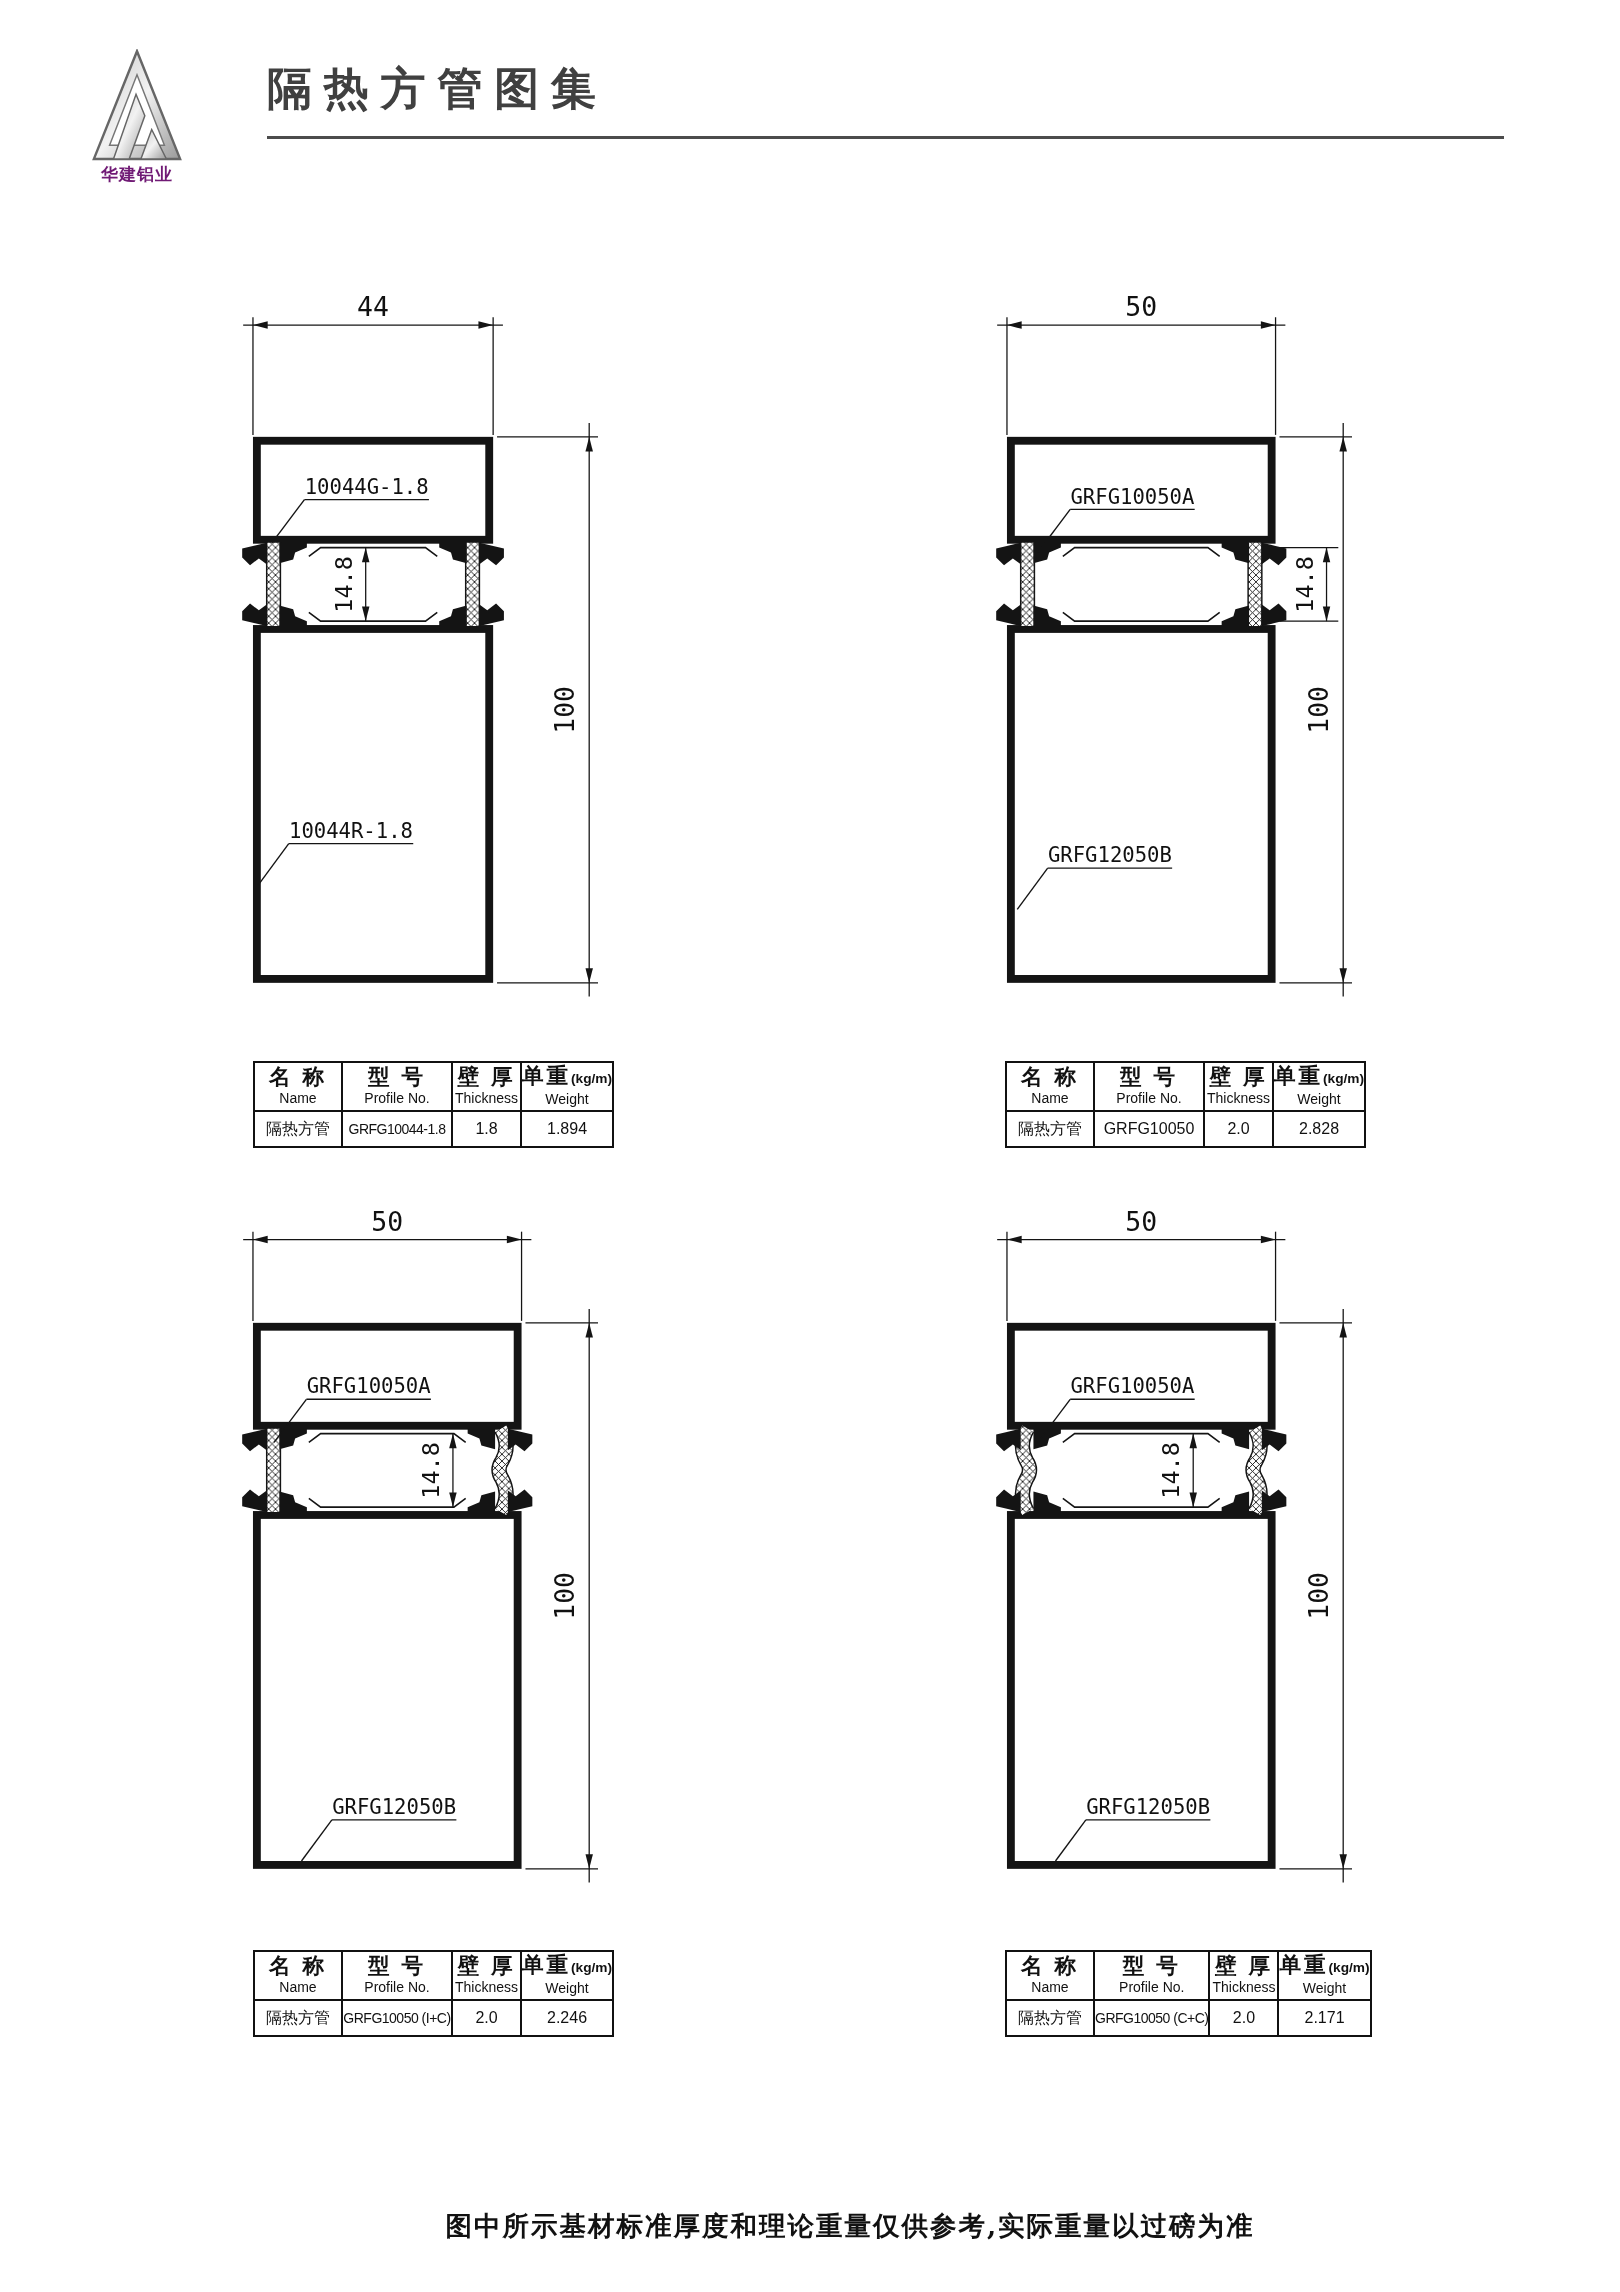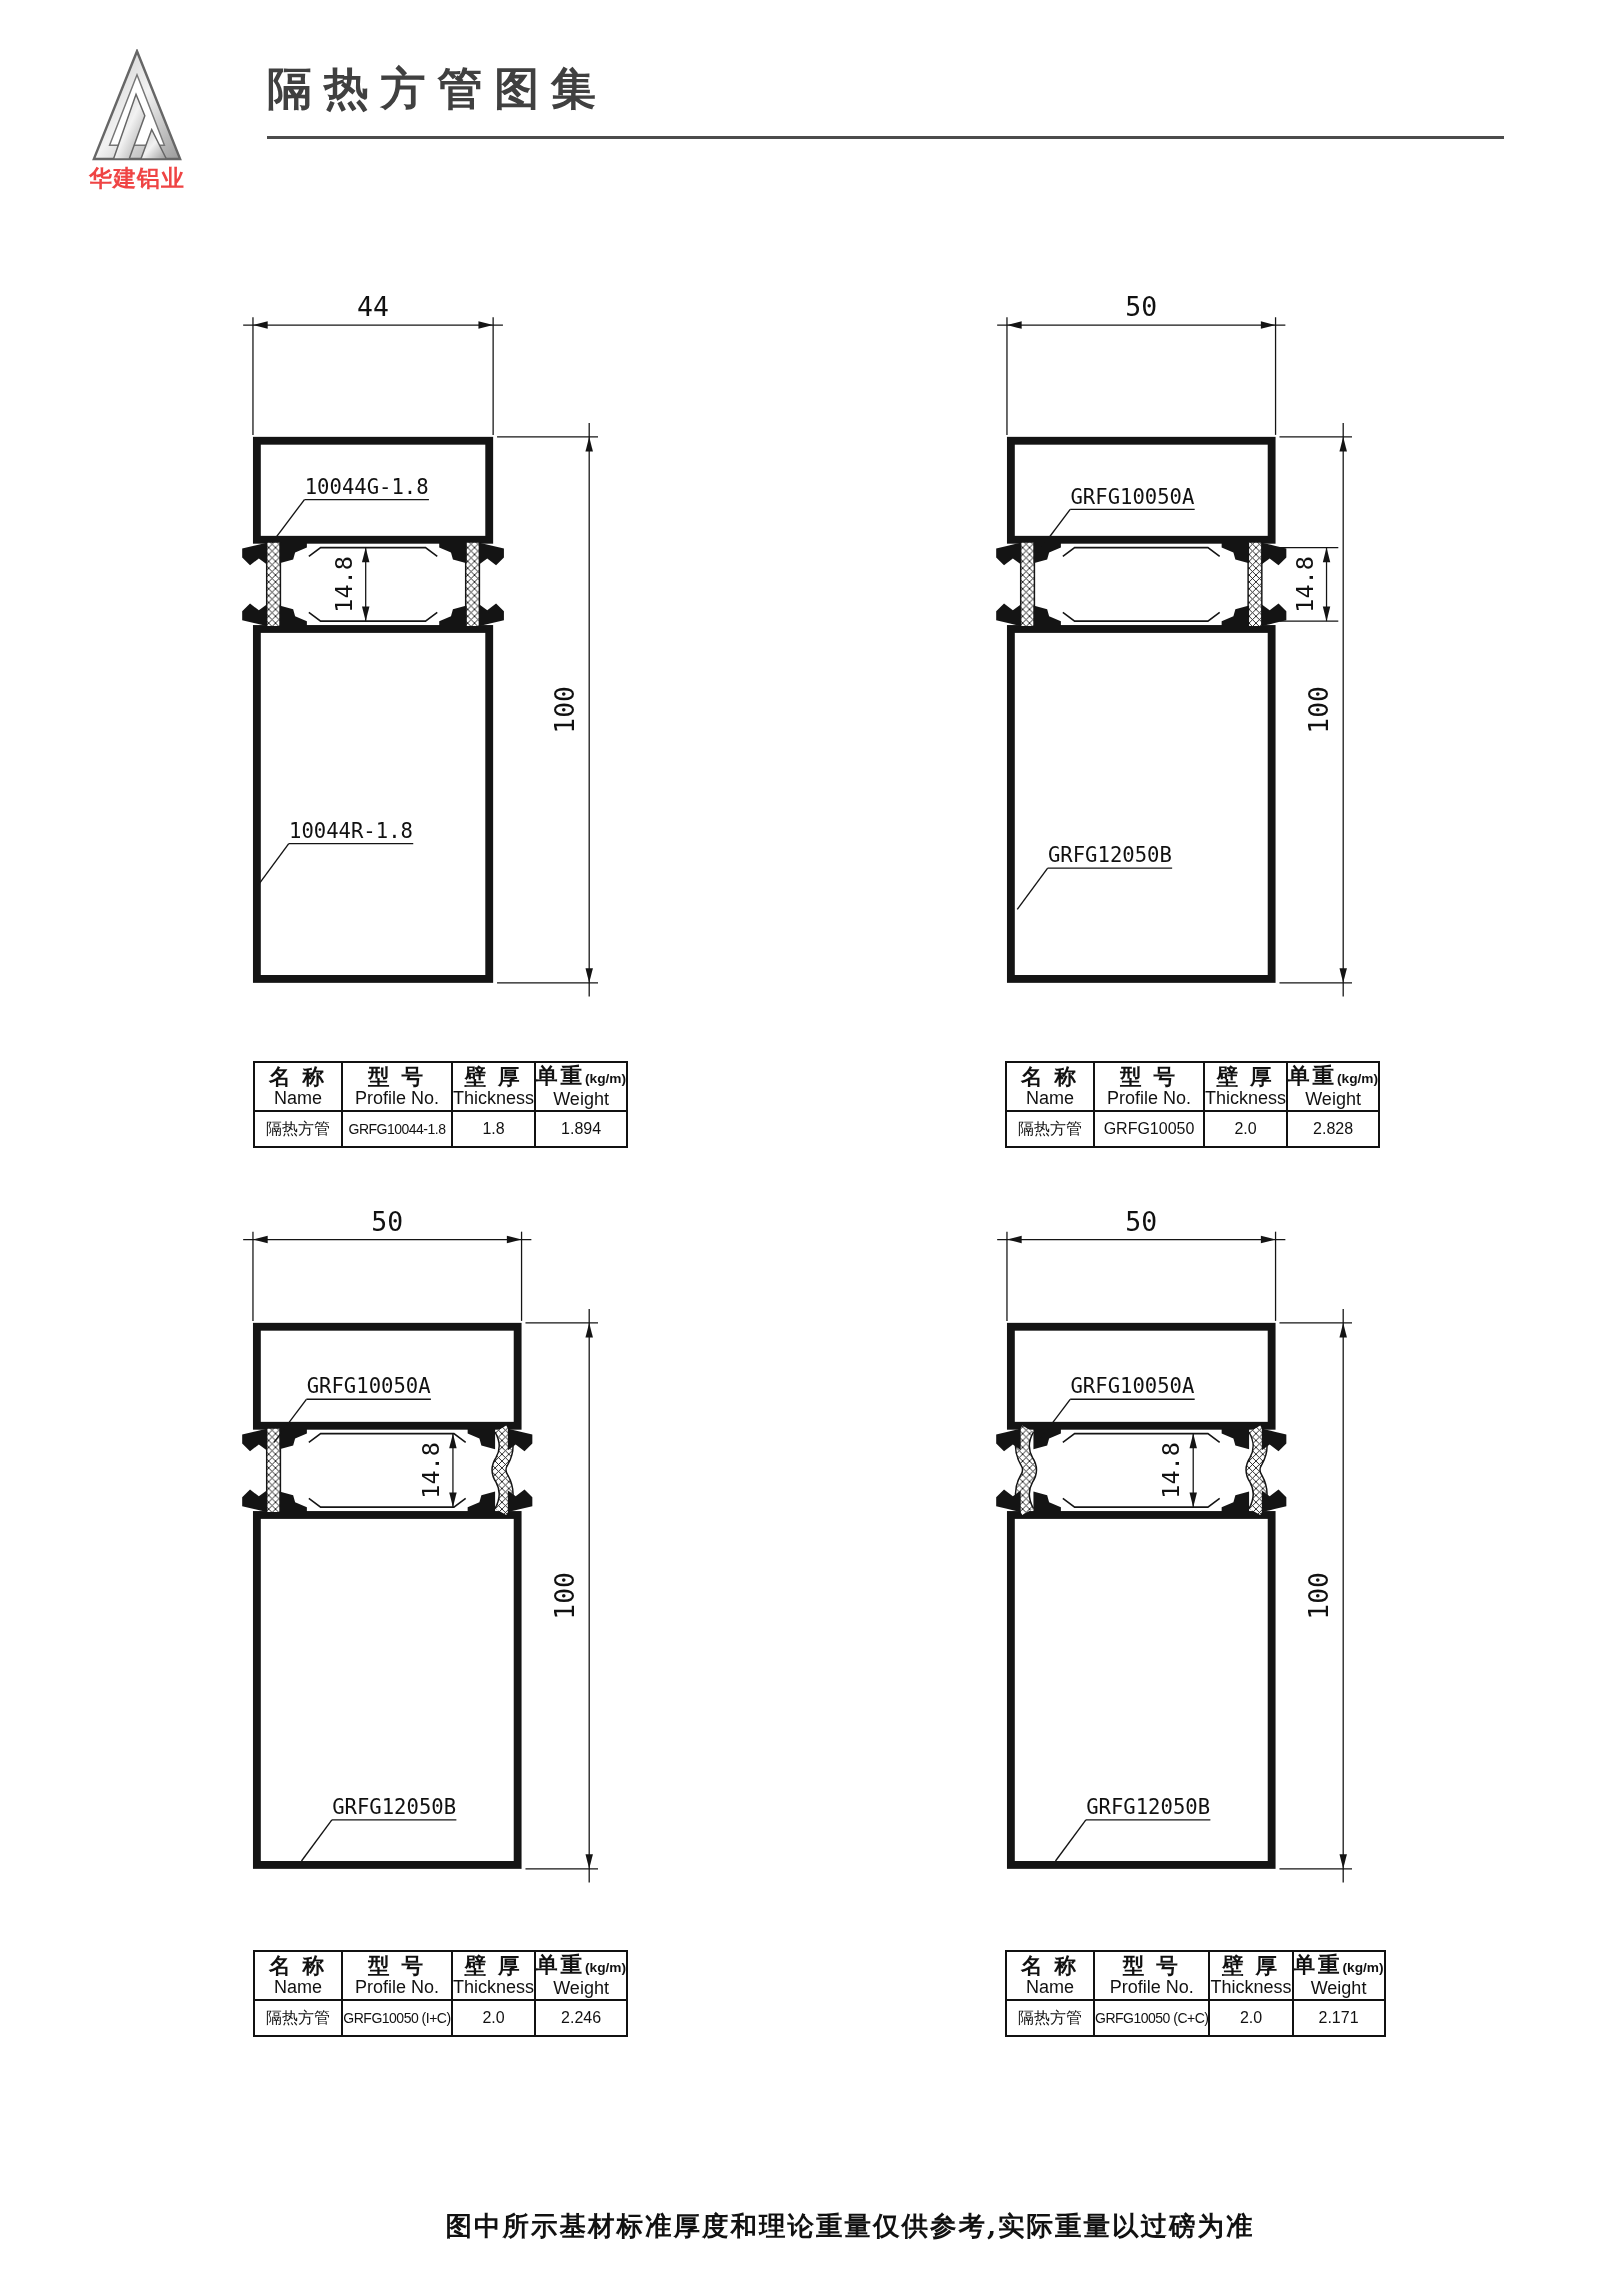--- a/index.html
+++ b/index.html
@@ -1,37 +1,37 @@
 <!DOCTYPE html>
 <html><head>
 <meta charset="utf-8">
 <style>
   html,body{margin:0;padding:0;background:#fff;}
   .page{position:relative;width:1620px;height:2293px;background:#fff;overflow:hidden;
         font-family:"Liberation Sans","DejaVu Sans",sans-serif;color:#111;}
   
   .logo{position:absolute;left:90px;top:49px;width:94px;height:118px;}
   .brand{position:absolute;left:78px;top:163px;width:118px;text-align:center;
-         font-weight:bold;font-size:23px;letter-spacing:1px;color:#ef4444;
+         font-weight:bold;font-size:17px;letter-spacing:1px;color:#701a75;
          font-family:"Liberation Sans",sans-serif;}
   .title{position:absolute;left:267px;top:59px;font-size:45px;font-weight:bold;
          letter-spacing:11.8px;font-family:"DejaVu Serif","Liberation Serif",serif;color:#404040;}
   .title-rule{position:absolute;left:267px;top:136px;width:1237px;height:2.9px;background:#4c4c4c;}
   
   svg.drawing{position:absolute;width:461px;height:745px;overflow:visible;}
   svg.drawing text{fill:#111;font-family:"DejaVu Sans Mono","Liberation Mono",monospace;}
   
   .spec-table{position:absolute;}
   .spec-table table{border-collapse:collapse;table-layout:fixed;}
   .spec-table th,.spec-table td{border:2.5px solid #111;text-align:center;vertical-align:middle;
       padding:0;color:#111;overflow:hidden;white-space:nowrap;margin-left:36px;}
   .spec-table th{height:47px;font-weight:normal;}
   .spec-table .zh{font-size:21.6px;font-weight:600;letter-spacing:2.9px;line-height:23.5px;}
   .spec-table .zh .unit{font-size:13.7px;font-weight:600;letter-spacing:0;}
-  .spec-table .en{font-size:18px;line-height:18.6px;letter-spacing:0;}
+  .spec-table .en{font-size:14px;line-height:18.6px;letter-spacing:0;}
   .spec-table td{height:34px;font-size:16px;}
   .spec-table td.cond{font-size:14px;letter-spacing:-0.5px;}
   .c-name{width:88px;} .c-profile{width:110px;} .c-thick{width:69px;} .c-weight{width:90px;}
   
   .footer-note{position:absolute;left:0;top:2208px;width:100%;text-align:center;
       font-size:26.5px;font-weight:bold;letter-spacing:2px;color:#111;
       font-family:"DejaVu Serif","Liberation Serif",serif;padding-left:40px;}
 </style>
 </head>
 <body>

